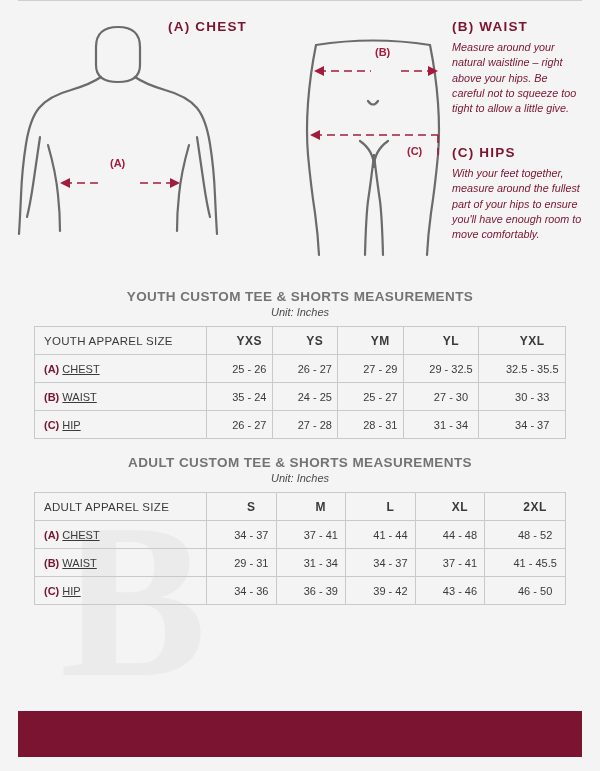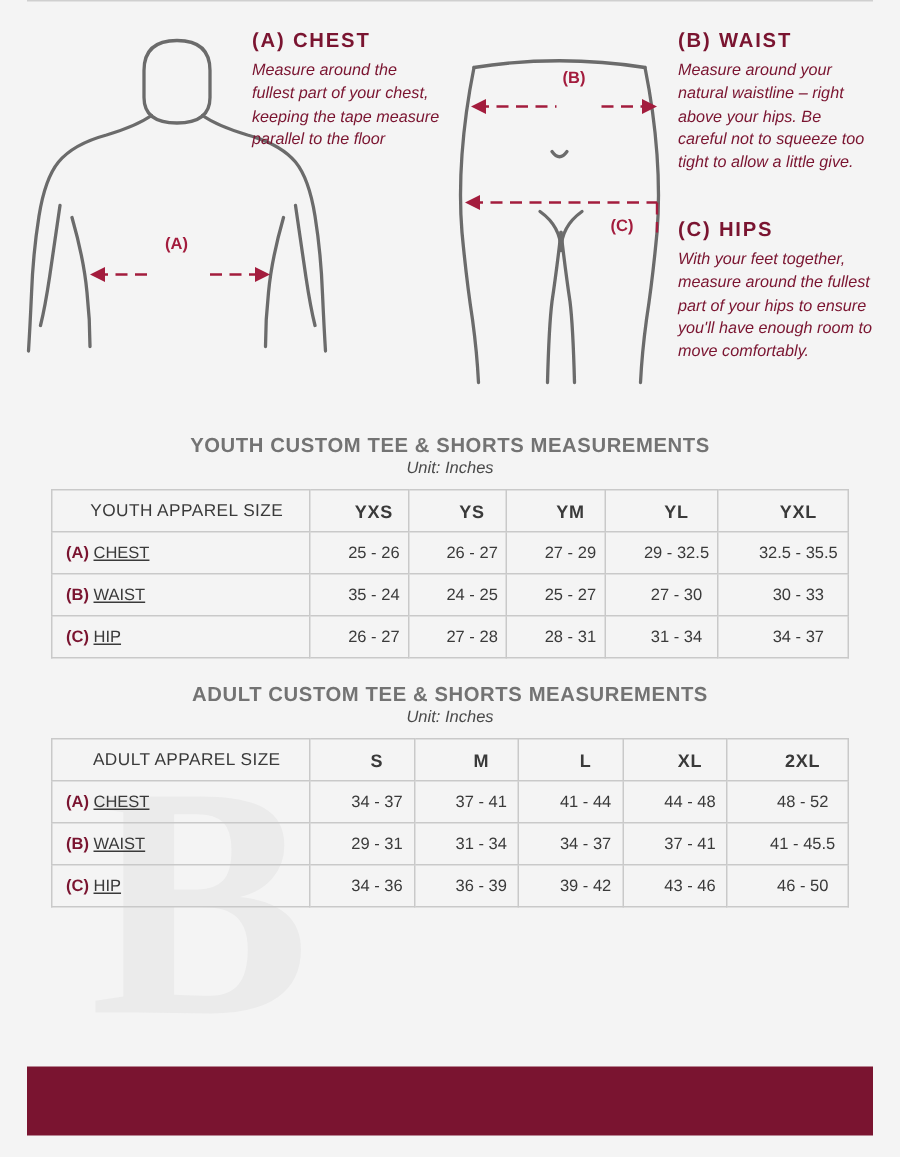--- a/index.html
+++ b/index.html
@@ -125,21 +125,21 @@
     text-align: center;
     font-weight: normal;
     color: #3a3a3a;
     padding-left: 21px;
   }
   th.row-head, td.row-head {
     text-align: left;
     padding-left: 9px;
     width: 172px;
   }
-  th.row-head { font-size: 11.5px; letter-spacing: 0.3px; text-align: center; }
+  th.row-head { font-size: 11.5px; letter-spacing: 0.3px; }
   th.col-head { font-size: 12px; font-weight: bold; letter-spacing: 0.5px; }
   td.row-head .tag { color: #7a1430; font-weight: bold; }
   td.row-head .lbl { color: #3a3a3a; text-decoration: underline; }
 
   
   .footer-bar {
     position: absolute;
     left: 18px;
     right: 18px;
     bottom: 14px;
@@ -214,21 +214,20 @@
           <polygon points="310,130 320,125 320,135"></polygon>
         </g>
       </svg>
 
       <div style="position:absolute;left:110px;top:152px;font-size:11px;font-weight:bold;color:#a31c3d;">(A)</div>
       <div style="position:absolute;left:375px;top:41px;font-size:11px;font-weight:bold;color:#a31c3d;">(B)</div>
       <div style="position:absolute;left:407px;top:140px;font-size:11px;font-weight:bold;color:#a31c3d;">(C)</div>
 
       <div class="callout c-chest">
         <h3>(A) CHEST</h3>
-        <p>Measure around the fullest part of your chest, keeping the tape measure parallel to the floor</p>
       </div>
       <div class="callout c-waist">
         <h3>(B) WAIST</h3>
         <p>Measure around your natural waistline – right above your hips. Be careful not to squeeze too tight to allow a little give.</p>
       </div>
       <div class="callout c-hips">
         <h3>(C) HIPS</h3>
         <p>With your feet together, measure around the fullest part of your hips to ensure you'll have enough room to move comfortably.</p>
       </div>
     </div>

